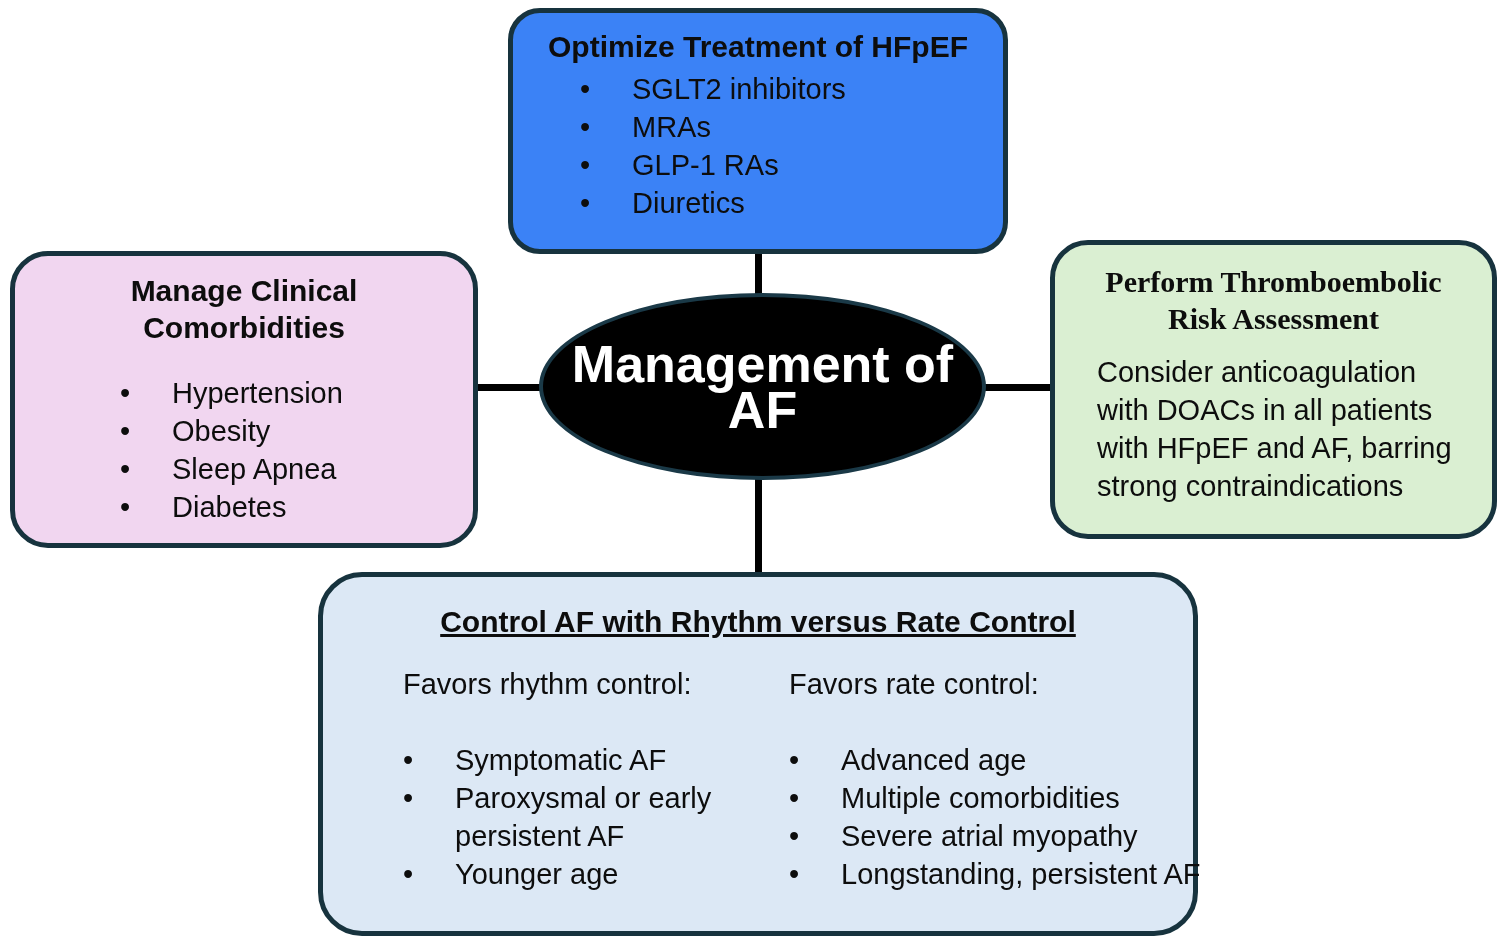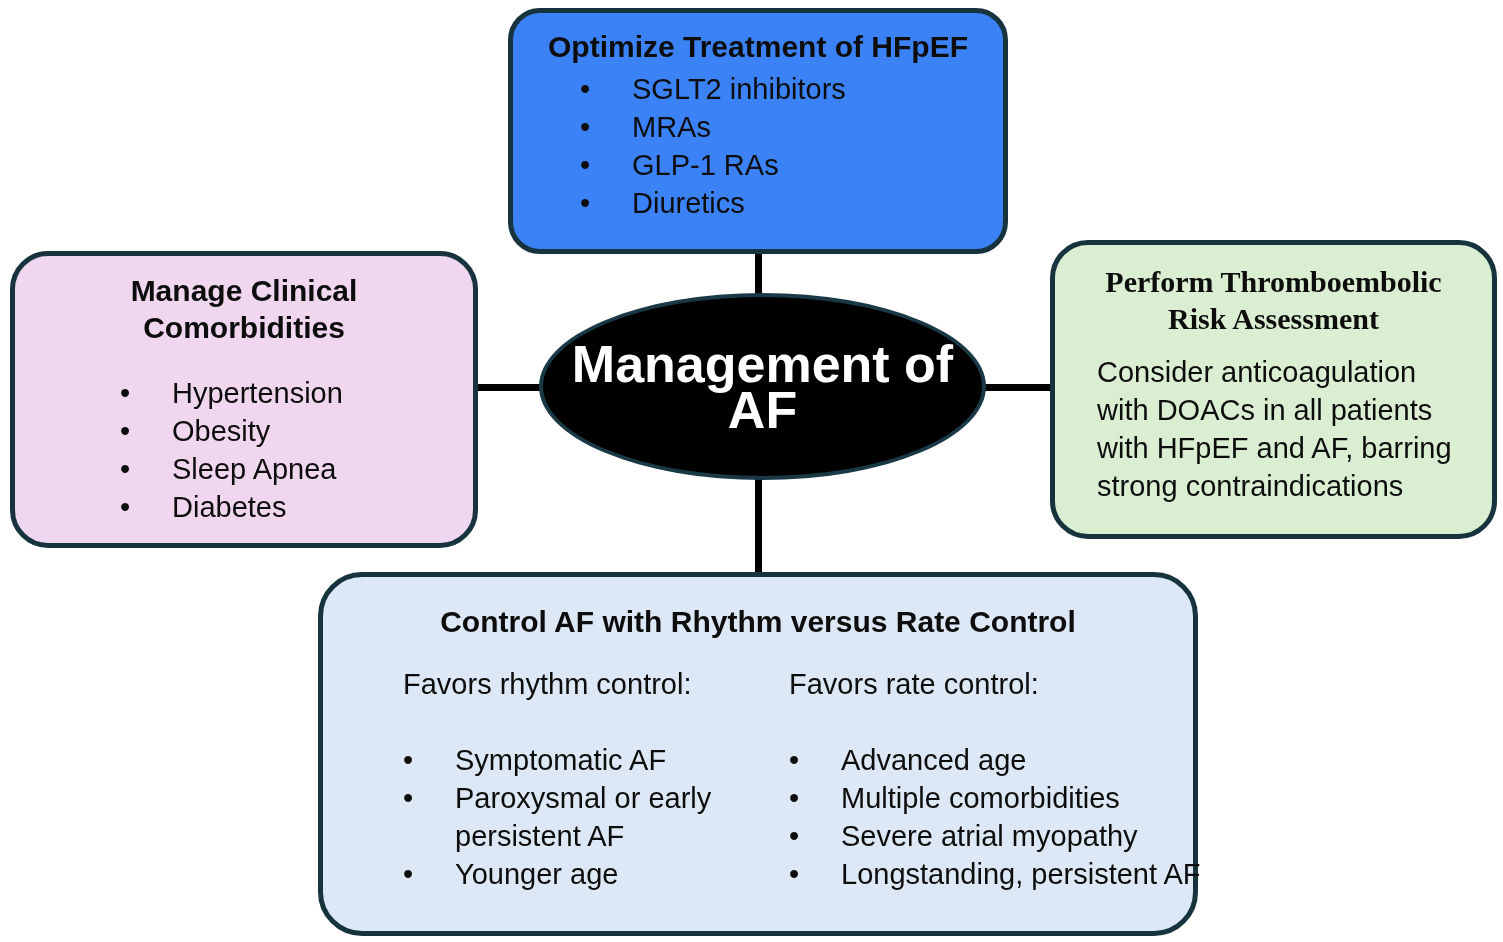--- a/index.html
+++ b/index.html
@@ -78,21 +78,21 @@
   .box-thrombo .box-body {
     margin: 16px 18px 0 42px;
     font-size: 29px;
     line-height: 38px;
     max-width: 386px;
   }
 
   
   .box-rhythm-rate {
     left: 318px; top: 572px; width: 880px; height: 364px;
-    background: #dce8f5; border-radius: 44px;
+    background: #dce8f5; border-radius: 44px; text-decoration: underline;
   }
   .box-rhythm-rate .box-title { margin-top: 26px; }
   .column {
     position: absolute;
     top: 88px;
   }
   .column-heading {
     font-size: 29px;
     line-height: 38px;
   }

